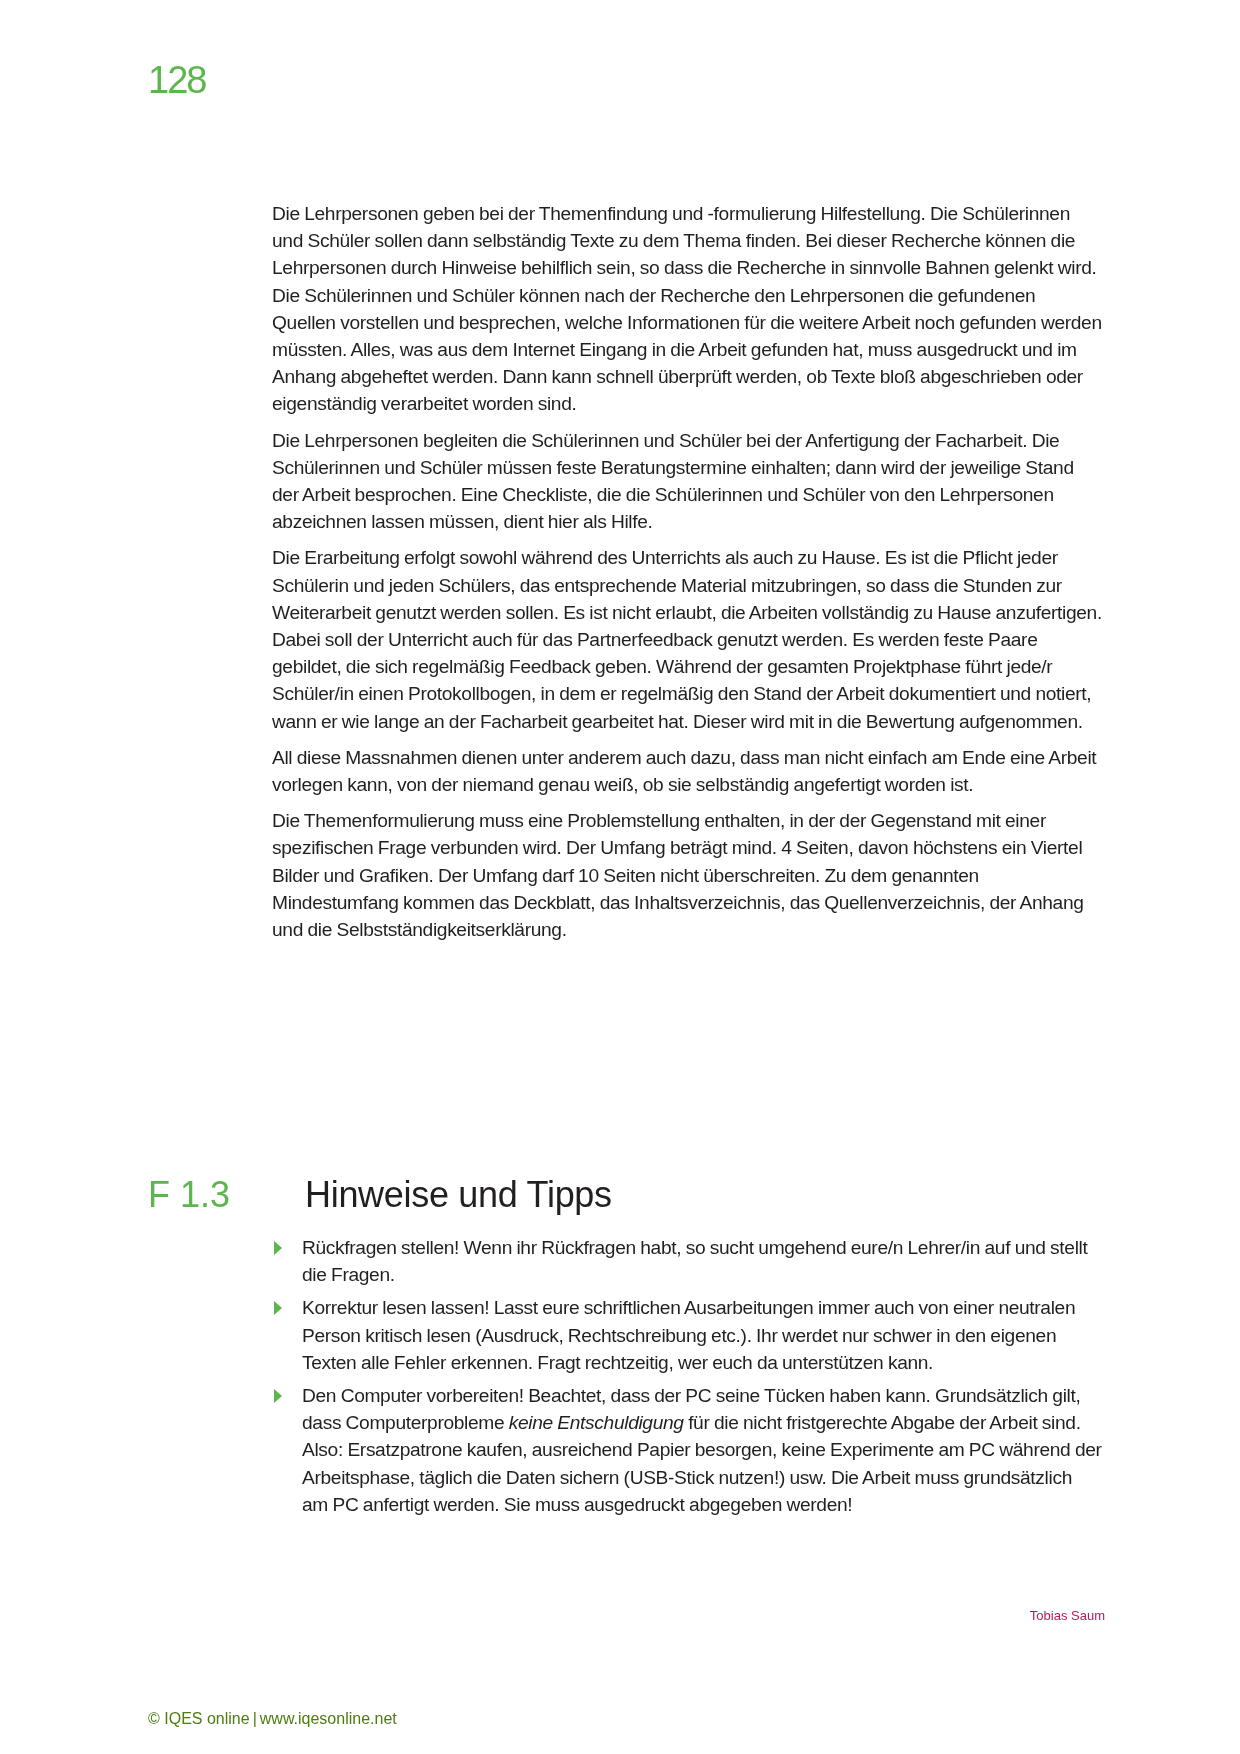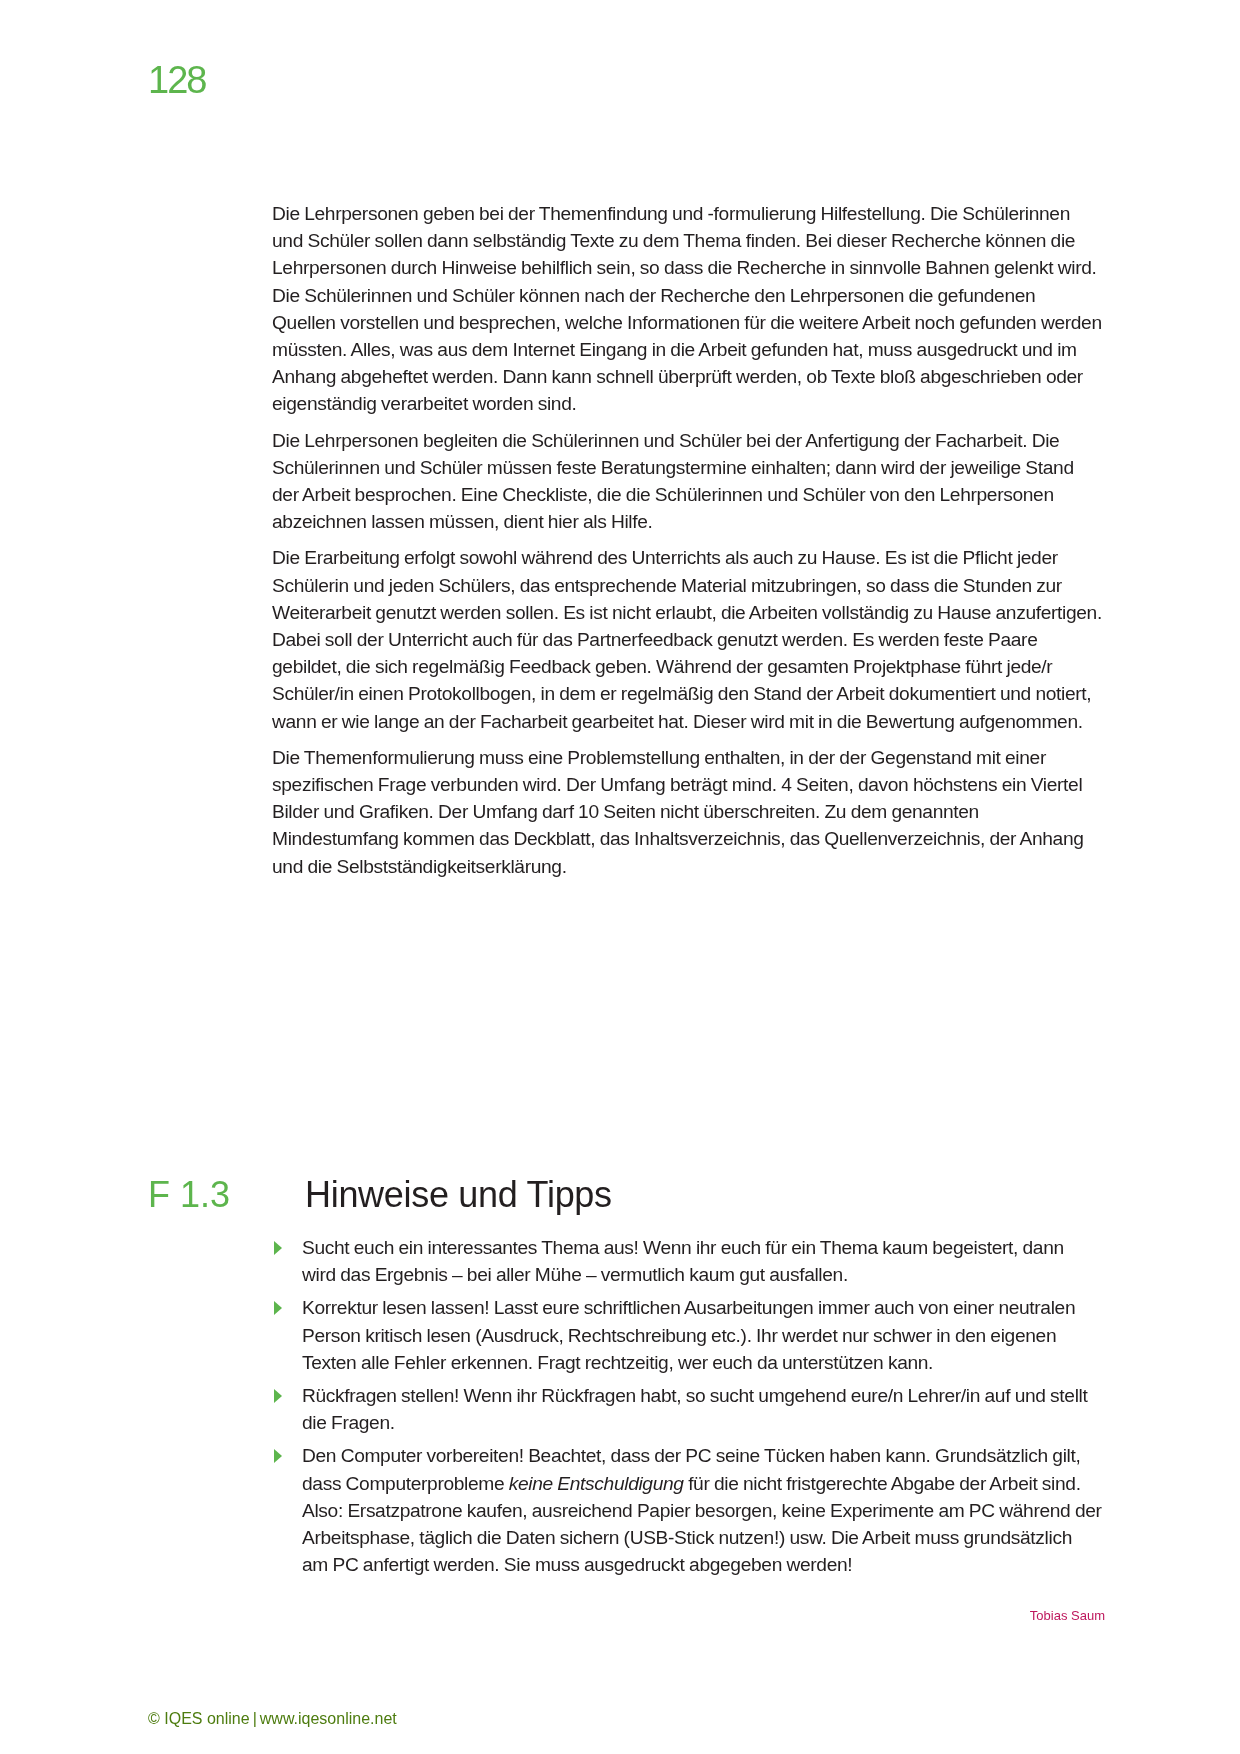--- a/index.html
+++ b/index.html
@@ -127,40 +127,37 @@
 <body>
 
 <div class="page-header">
   <span class="page-number">128</span>
 </div>
 
 <div class="body">
   <p class="para">Die Lehrpersonen geben bei der Themenfindung und -formulierung Hilfestellung. Die Schülerinnen und Schüler sollen dann selbständig Texte zu dem Thema finden. Bei dieser Recherche können die Lehrpersonen durch Hinweise behilflich sein, so dass die Recherche in sinnvolle Bahnen gelenkt wird. Die Schülerinnen und Schüler können nach der Recherche den Lehrpersonen die gefundenen Quellen vorstellen und besprechen, welche Informationen für die weitere Arbeit noch gefunden werden müssten. Alles, was aus dem Internet Eingang in die Arbeit gefunden hat, muss ausgedruckt und im Anhang abgeheftet werden. Dann kann schnell überprüft werden, ob Texte bloß abgeschrieben oder eigenständig verarbeitet worden sind.</p>
   <p class="para">Die Lehrpersonen begleiten die Schülerinnen und Schüler bei der Anfertigung der Facharbeit. Die Schülerinnen und Schüler müssen feste Beratungstermine einhalten; dann wird der jeweilige Stand der Arbeit besprochen. Eine Checkliste, die die Schülerinnen und Schüler von den Lehrpersonen abzeichnen lassen müssen, dient hier als Hilfe.</p>
   <p class="para">Die Erarbeitung erfolgt sowohl während des Unterrichts als auch zu Hause. Es ist die Pflicht jeder Schülerin und jeden Schülers, das entsprechende Material mitzubringen, so dass die Stunden zur Weiterarbeit genutzt werden sollen. Es ist nicht erlaubt, die Arbeiten vollständig zu Hause anzufertigen. Dabei soll der Unterricht auch für das Partnerfeedback genutzt werden. Es werden feste Paare gebildet, die sich regelmäßig Feedback geben. Während der gesamten Projektphase führt jede/r Schüler/in einen Protokollbogen, in dem er regelmäßig den Stand der Arbeit dokumentiert und notiert, wann er wie lange an der Facharbeit gearbeitet hat. Dieser wird mit in die Bewertung aufgenommen.</p>
+  <p class="para">All diese Massnahmen dienen unter anderem auch dazu, dass man nicht einfach am Ende eine Arbeit vorlegen kann, von der niemand genau weiß, ob sie selbständig angefertigt worden ist.</p>
   <p class="para">Die Themenformulierung muss eine Problemstellung enthalten, in der der Gegenstand mit einer spezifischen Frage verbunden wird. Der Umfang beträgt mind. 4 Seiten, davon höchstens ein Viertel Bilder und Grafiken. Der Umfang darf 10 Seiten nicht überschreiten. Zu dem genannten Mindestumfang kommen das Deckblatt, das Inhaltsverzeichnis, das Quellenverzeichnis, der Anhang und die Selbstständigkeitserklärung.</p>
 </div>
 
 <div class="section-heading">
   <span class="section-number">F 1.3</span>
   <span class="section-title">Hinweise und Tipps</span>
 </div>
 
 <ul class="tips">
   <li class="tip">
     <span class="bullet"></span>
-    <span>Sucht euch ein interessantes Thema aus! Wenn ihr euch für ein Thema kaum begeistert, dann wird das Ergebnis – bei aller Mühe – vermutlich kaum gut ausfallen.</span>
+    <span>Rückfragen stellen! Wenn ihr Rückfragen habt, so sucht umgehend eure/n Lehrer/in auf und stellt die Fragen.</span>
   </li>
   <li class="tip">
     <span class="bullet"></span>
     <span>Korrektur lesen lassen! Lasst eure schriftlichen Ausarbeitungen immer auch von einer neutralen Person kritisch lesen (Ausdruck, Rechtschreibung etc.). Ihr werdet nur schwer in den eigenen Texten alle Fehler erkennen. Fragt rechtzeitig, wer euch da unterstützen kann.</span>
-  </li>
-  <li class="tip">
-    <span class="bullet"></span>
-    <span>Rückfragen stellen! Wenn ihr Rückfragen habt, so sucht umgehend eure/n Lehrer/in auf und stellt die Fragen.</span>
   </li>
   <li class="tip">
     <span class="bullet"></span>
     <span><span>Den Computer vorbereiten! Beachtet, dass der PC seine Tücken haben kann. Grundsätzlich gilt, dass Computerprobleme </span><em>keine Entschuldigung</em><span> für die nicht fristgerechte Abgabe der Arbeit sind. Also: Ersatzpatrone kaufen, ausreichend Papier besorgen, keine Experimente am PC während der Arbeitsphase, täglich die Daten sichern (USB-Stick nutzen!) usw. Die Arbeit muss grundsätzlich am PC anfertigt werden. Sie muss ausgedruckt abgegeben werden!</span></span>
   </li>
 </ul>
 
 <div class="footer-left">
   <span>© IQES online</span><span class="sep">|</span><span>www.iqesonline.net</span>
 </div>

